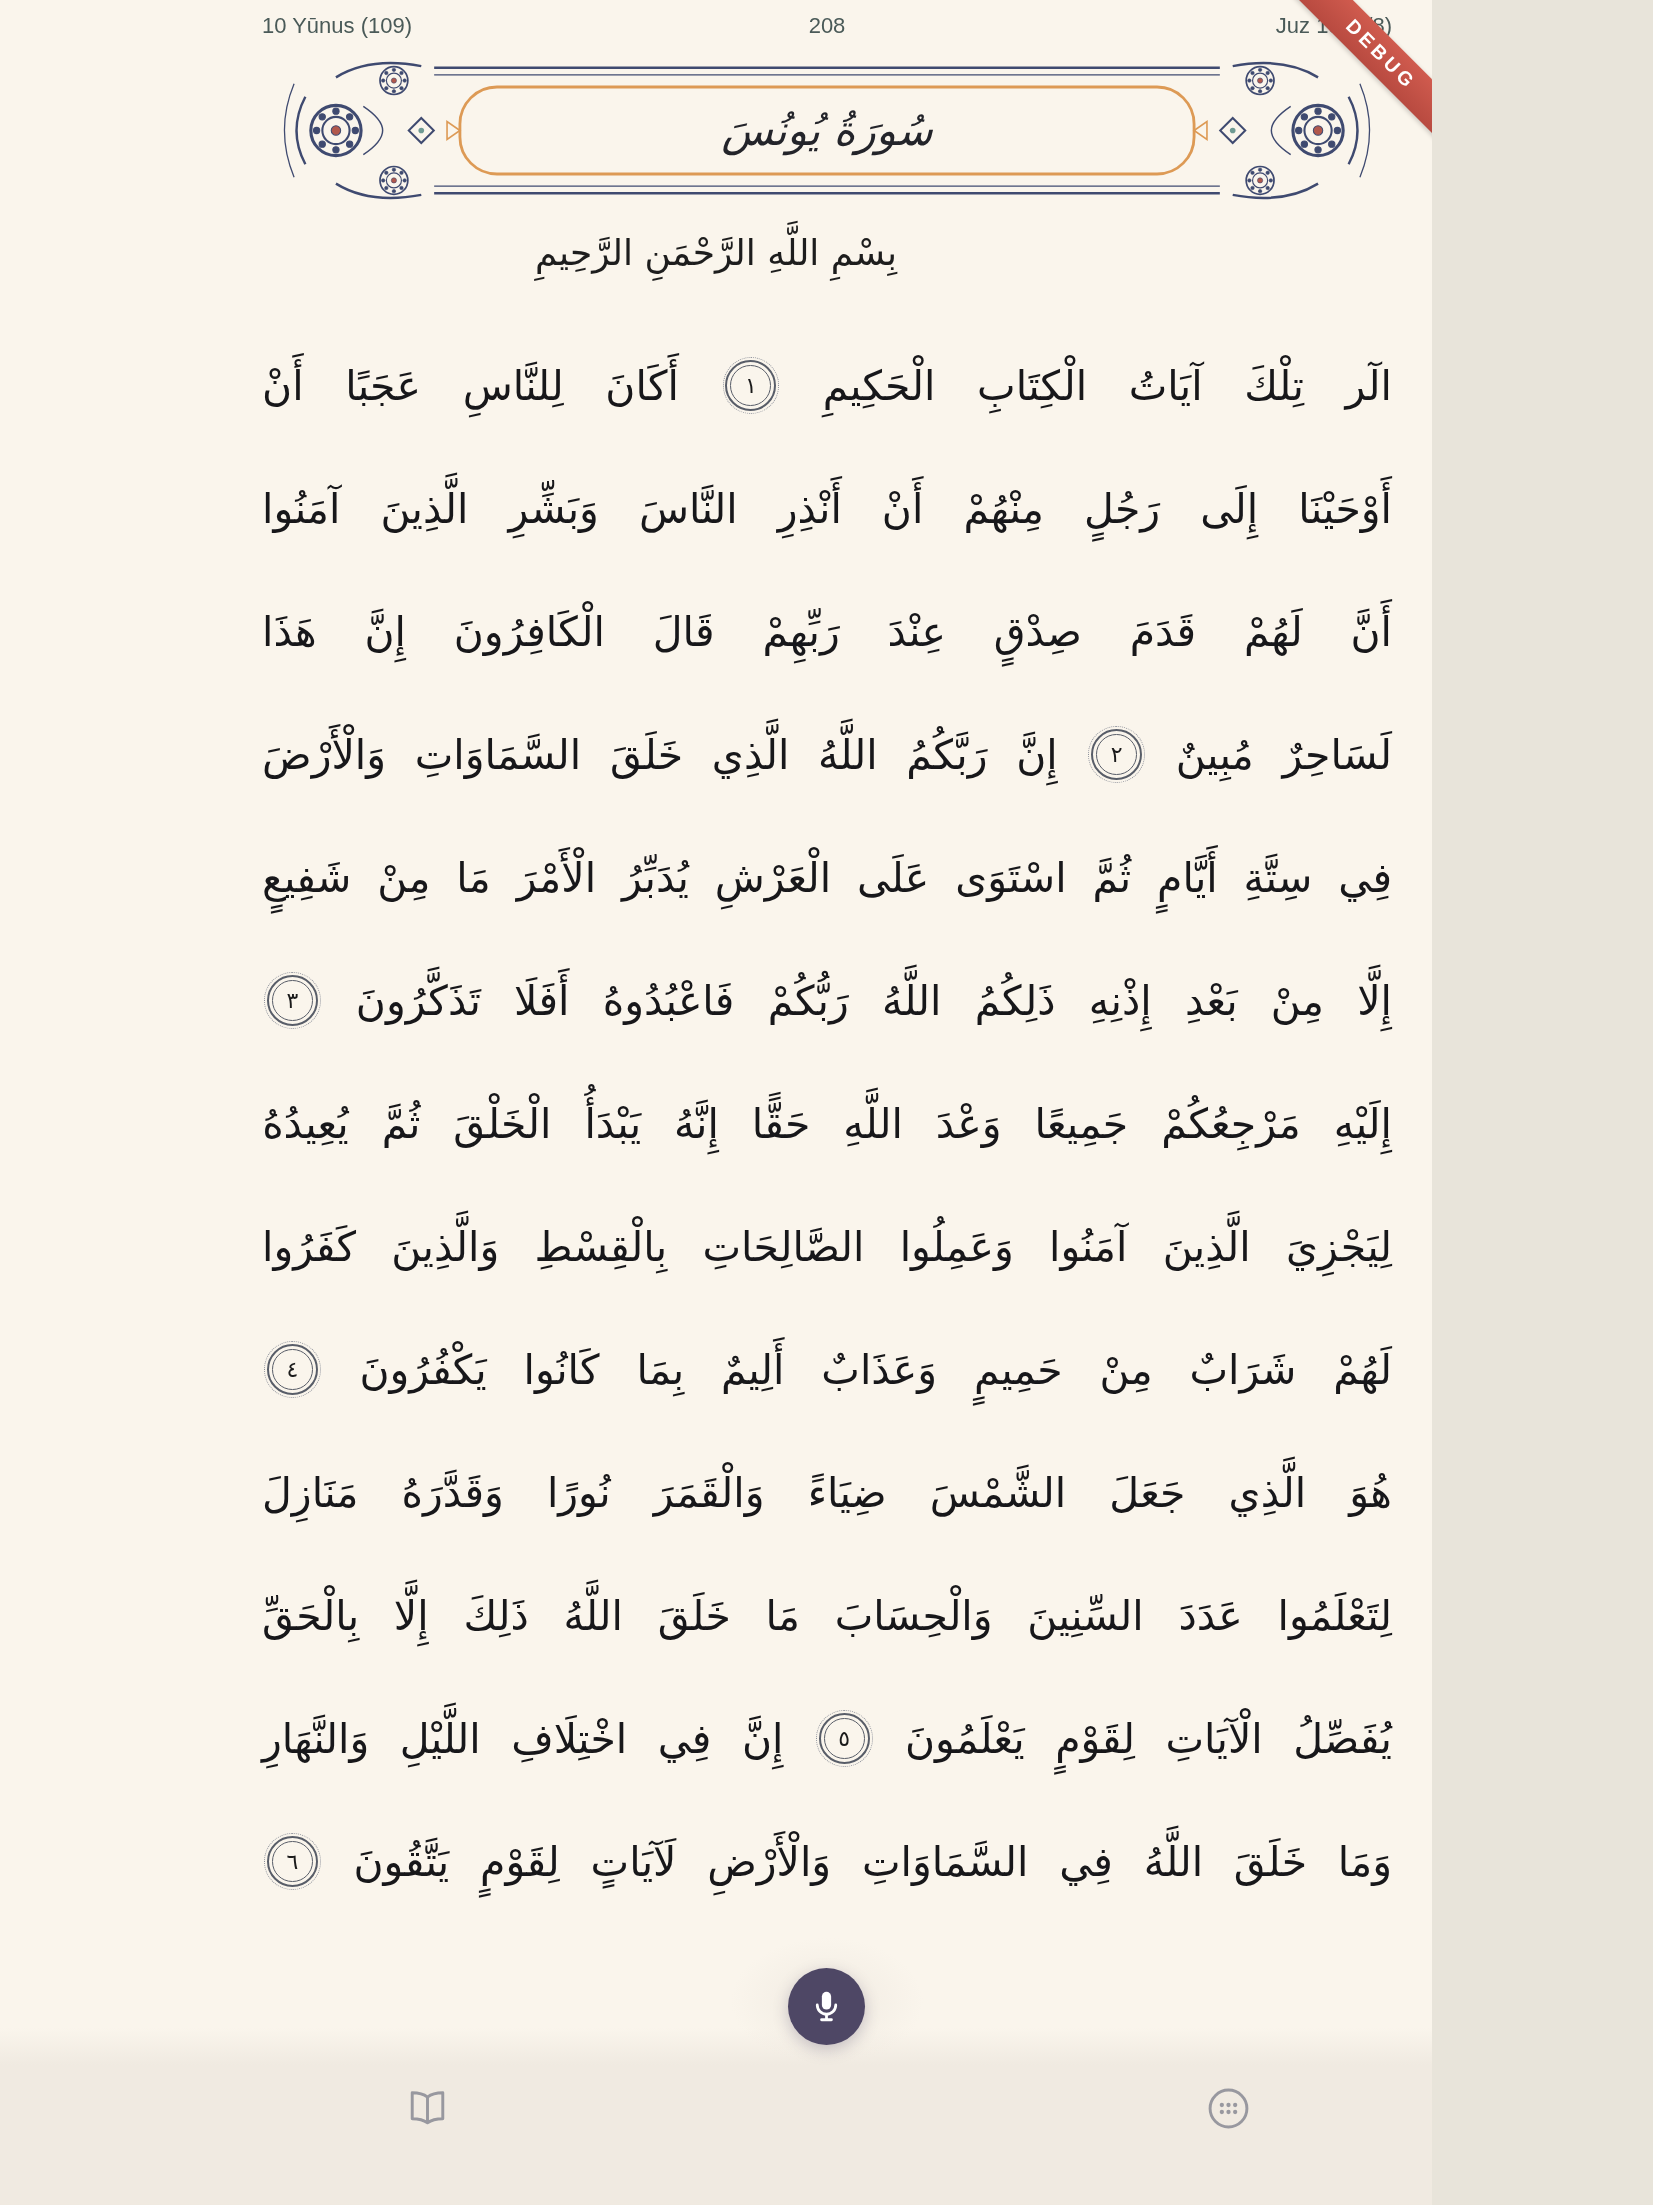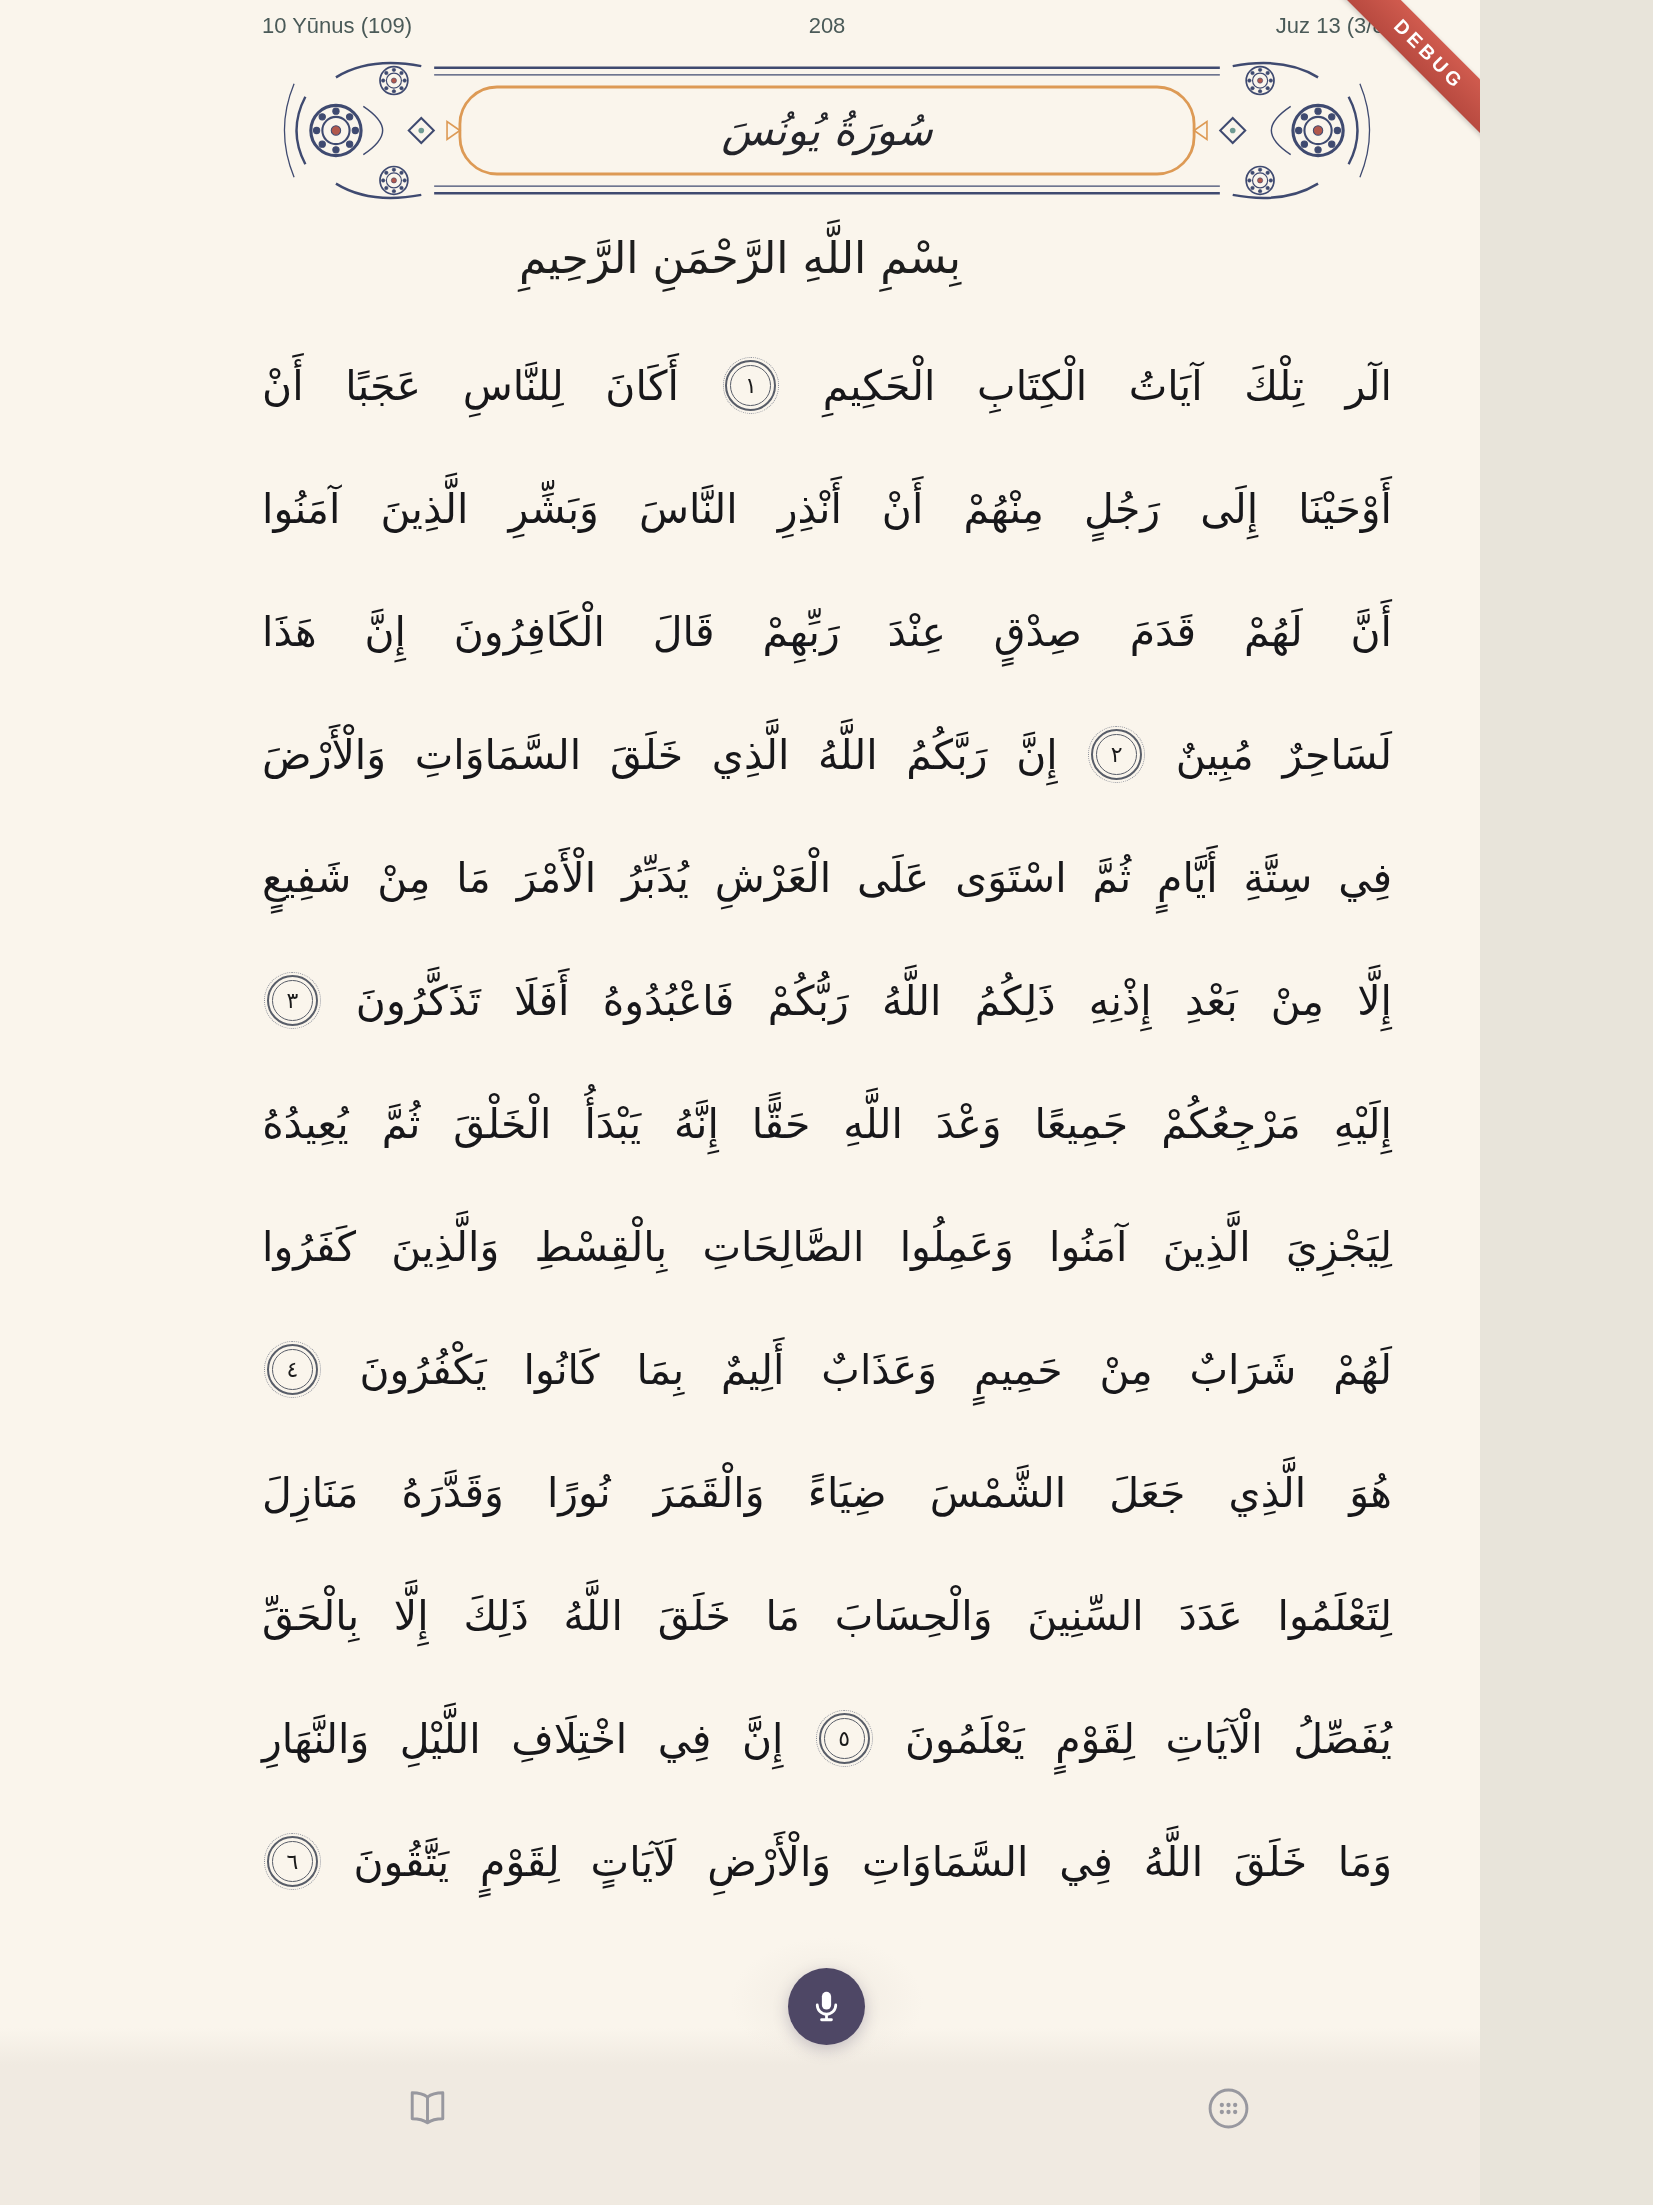--- a/index.html
+++ b/index.html
@@ -2,21 +2,20 @@
 <html style="font-size:13px"><head>
 <meta charset="utf-8">
 <style>
   html,body{margin:0;padding:0;background:#e8e4da;}
   .page{
     position:relative;
     width:1432px;height:2205px;
     background:#faf5ec;
     overflow:hidden;
     font-family:"DejaVu Sans", sans-serif;
-    padding-left:48px;
   }
 
   
   .header-row{
     position:absolute; top:13px; left:262px; width:1130px;
     display:flex; justify-content:space-between; align-items:center;
     font-family:"Liberation Sans", sans-serif;
     font-size:22px; color:#4a5a58;
   }
   .header-row .center{position:absolute; left:0; right:0; text-align:center;}
@@ -37,21 +36,21 @@
   .banner svg{position:absolute; inset:0;}
   .banner-title{
     position:absolute; inset:0; text-align:center; line-height:161px;
     font-size:42px; color:#23242a; direction:rtl;
   }
 
   
   .basmala{
     position:absolute; top:232px; left:0; width:100%;
     text-align:center; direction:rtl;
-    font-size:44px; color:#1d1d1d;
+    font-size:36px; color:#1d1d1d;
   }
 
   
   .mushaf{
     position:absolute; top:324px; left:262px; width:1130px;
     direction:rtl; color:#17171a;
   }
   .mushaf-line{
     display:flex; justify-content:space-between; align-items:center;
     height:123px; font-size:41px; white-space:nowrap;

